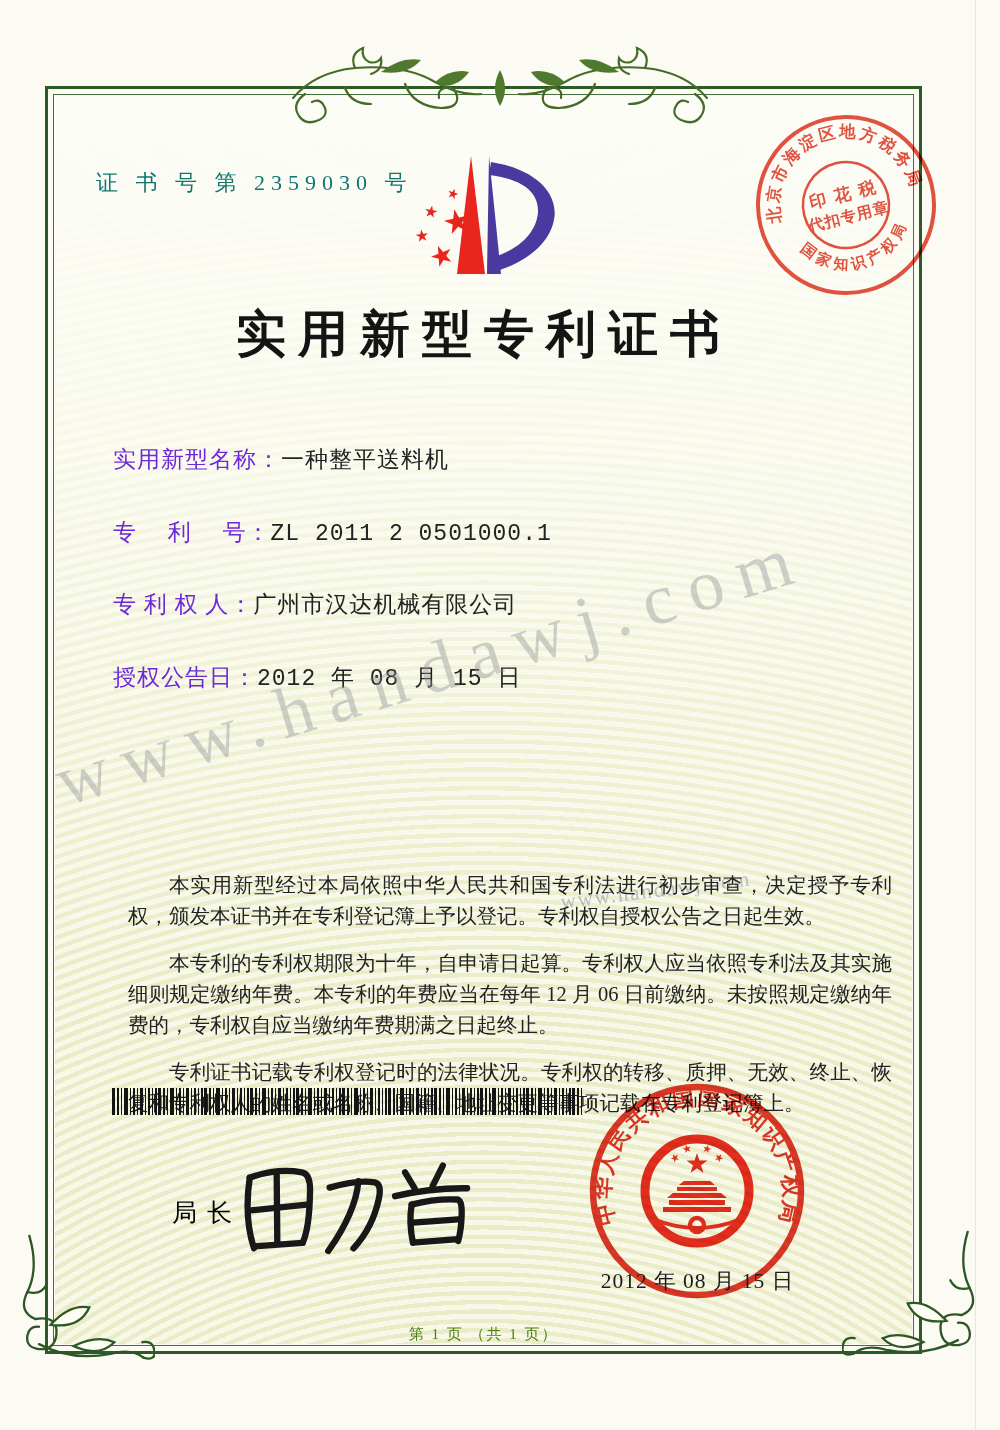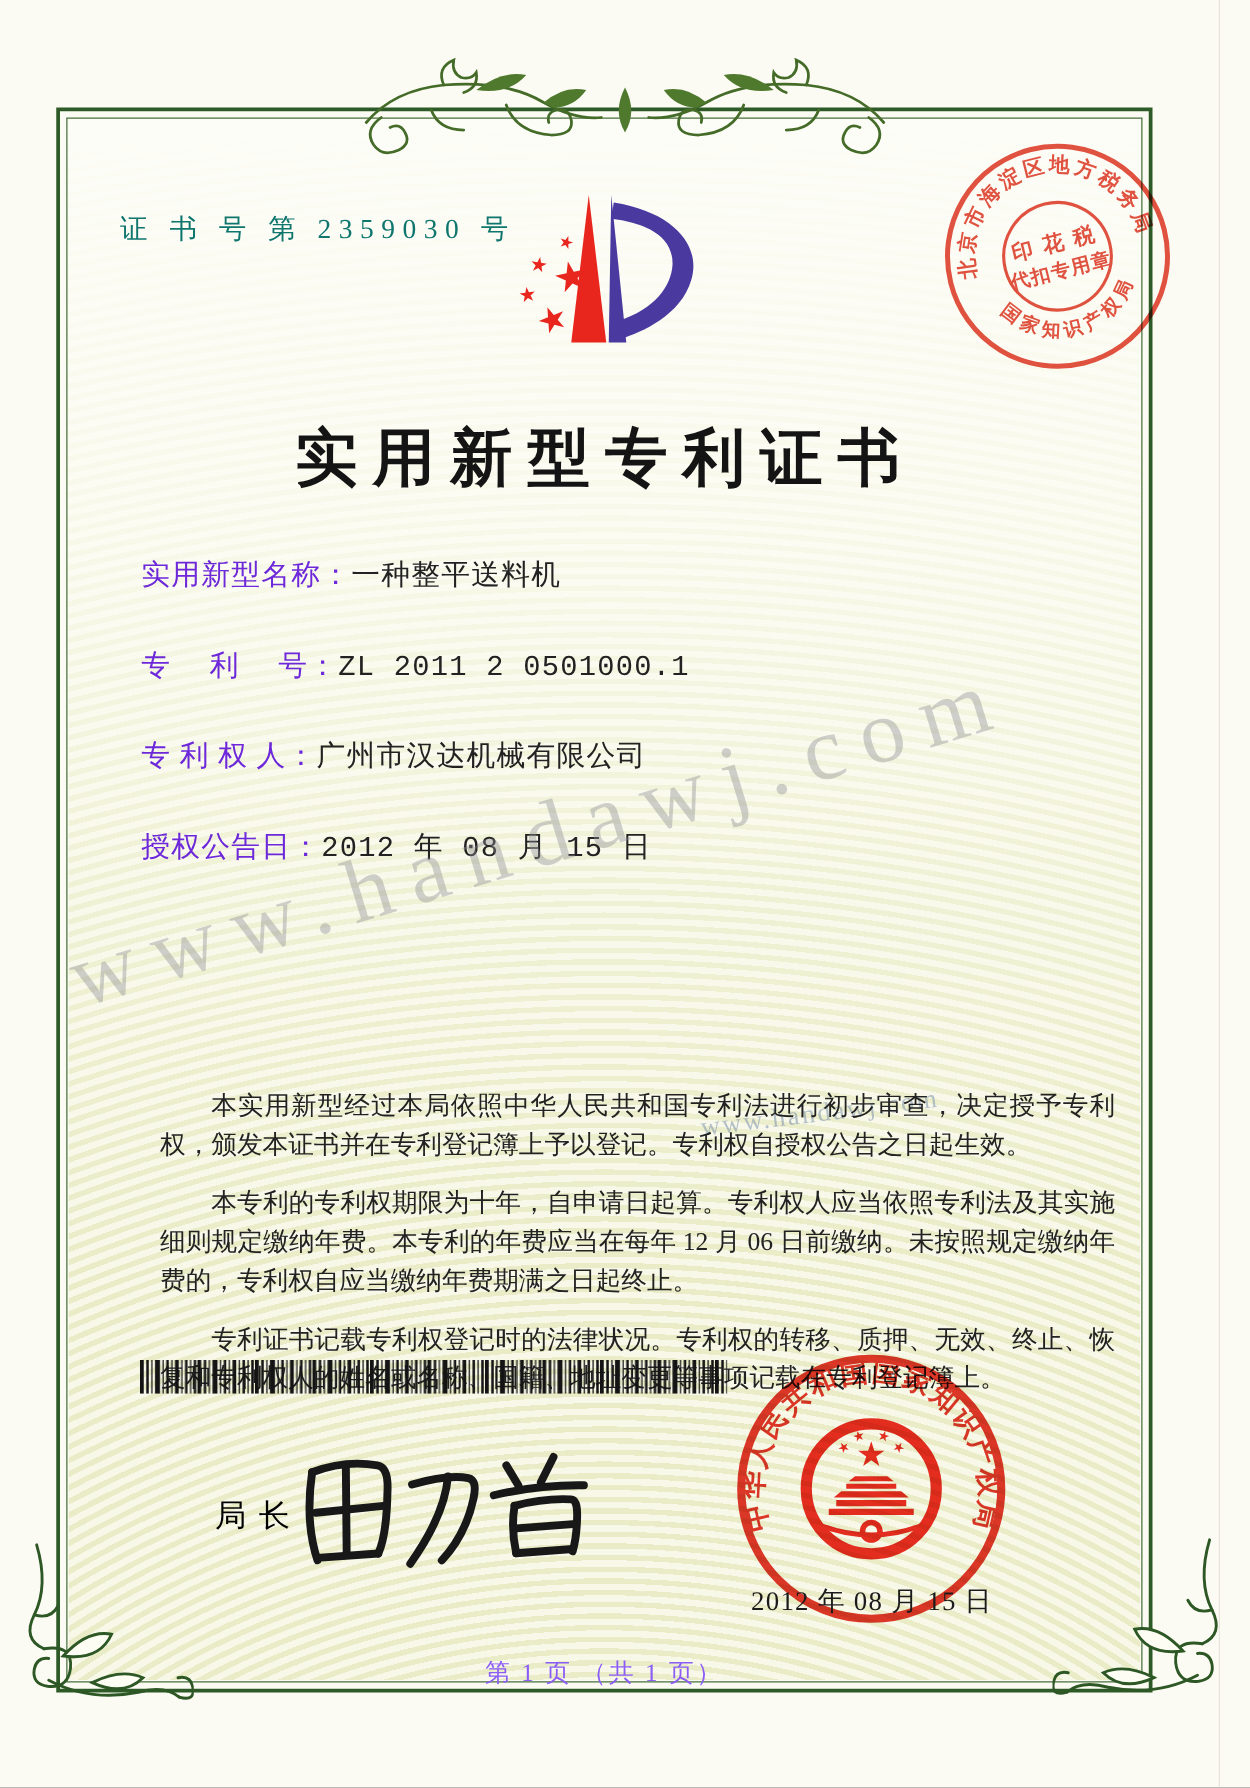--- a/index.html
+++ b/index.html
@@ -15,37 +15,37 @@
   .pattern{
     position:absolute;inset:7px;
     background:
       linear-gradient(180deg, rgba(253,253,248,.97) 0%, rgba(253,253,246,.75) 25%,
                       rgba(251,251,240,.35) 50%, rgba(250,250,232,0) 75%),
       repeating-radial-gradient(120% 70% at 50% 135%, #e9ecc6 0 5px, #f7f8e8 5px 11px);
   }
   .cert-no{position:absolute;left:96px;top:168px;font-size:22px;letter-spacing:6px;color:#0f766e;}
   .title{
     position:absolute;left:0;top:301px;width:968px;text-align:center;
-    font-size:50px;font-weight:700;letter-spacing:12px;color:#141414;margin-top:32px;
+    font-size:50px;font-weight:700;letter-spacing:12px;color:#141414;
   }
   .fields{position:absolute;left:113px;top:444px;width:760px;}
   .field-row{height:72.6px;font-size:23px;letter-spacing:1px;color:#2a2a2a;white-space:nowrap;}
   .field-row .lab{color:#6d28d9;}
   .field-row .val{color:#222;font-family:Liberation Mono, monospace;}
   .paras{position:absolute;left:112px;top:854px;width:796px;z-index:4;}
   .paras p{margin:16px;font-size:20.5px;line-height:31px;text-indent:2em;text-align:justify;color:#222;}
   .barcode{position:absolute;left:112px;top:1088px;z-index:4;}
   .signer{position:absolute;left:172px;top:1196px;font-size:25px;letter-spacing:10px;color:#000000;z-index:4;}
   .sig-svg{position:absolute;left:238px;top:1142px;z-index:4;transform:rotate(-2deg);}
   .seal-svg{position:absolute;left:582px;top:1076px;z-index:7;opacity:.92;mix-blend-mode:multiply;}
   .seal-date{position:absolute;left:585px;top:1266px;width:225px;text-align:center;
     font-size:21.5px;letter-spacing:1px;color:#1b1b1b;z-index:8;}
   .stamp-svg{position:absolute;left:751px;top:110px;z-index:7;opacity:.88;transform:rotate(-14deg);mix-blend-mode:multiply;}
   .footer{position:absolute;left:45px;top:1325px;width:877px;text-align:center;
-    font-size:20px;letter-spacing:2px;color:#8b5cf6;z-index:4;}
+    font-size:15px;letter-spacing:2px;color:#4d7c0f;z-index:4;}
   .wm-big{
     position:absolute;left:58px;top:742px;z-index:6;pointer-events:none;
     font-size:72px;letter-spacing:15px;color:#8f8f96;opacity:.40;
     transform:rotate(-17deg);transform-origin:0 50%;white-space:nowrap;
     font-family:"Liberation Serif","DejaVu Serif",serif;
   }
   .wm-small{
     position:absolute;left:560px;top:878px;z-index:3;pointer-events:none;
     font-size:21px;letter-spacing:2px;color:#7e93ad;opacity:.55;
     transform:rotate(-7deg);white-space:nowrap;

